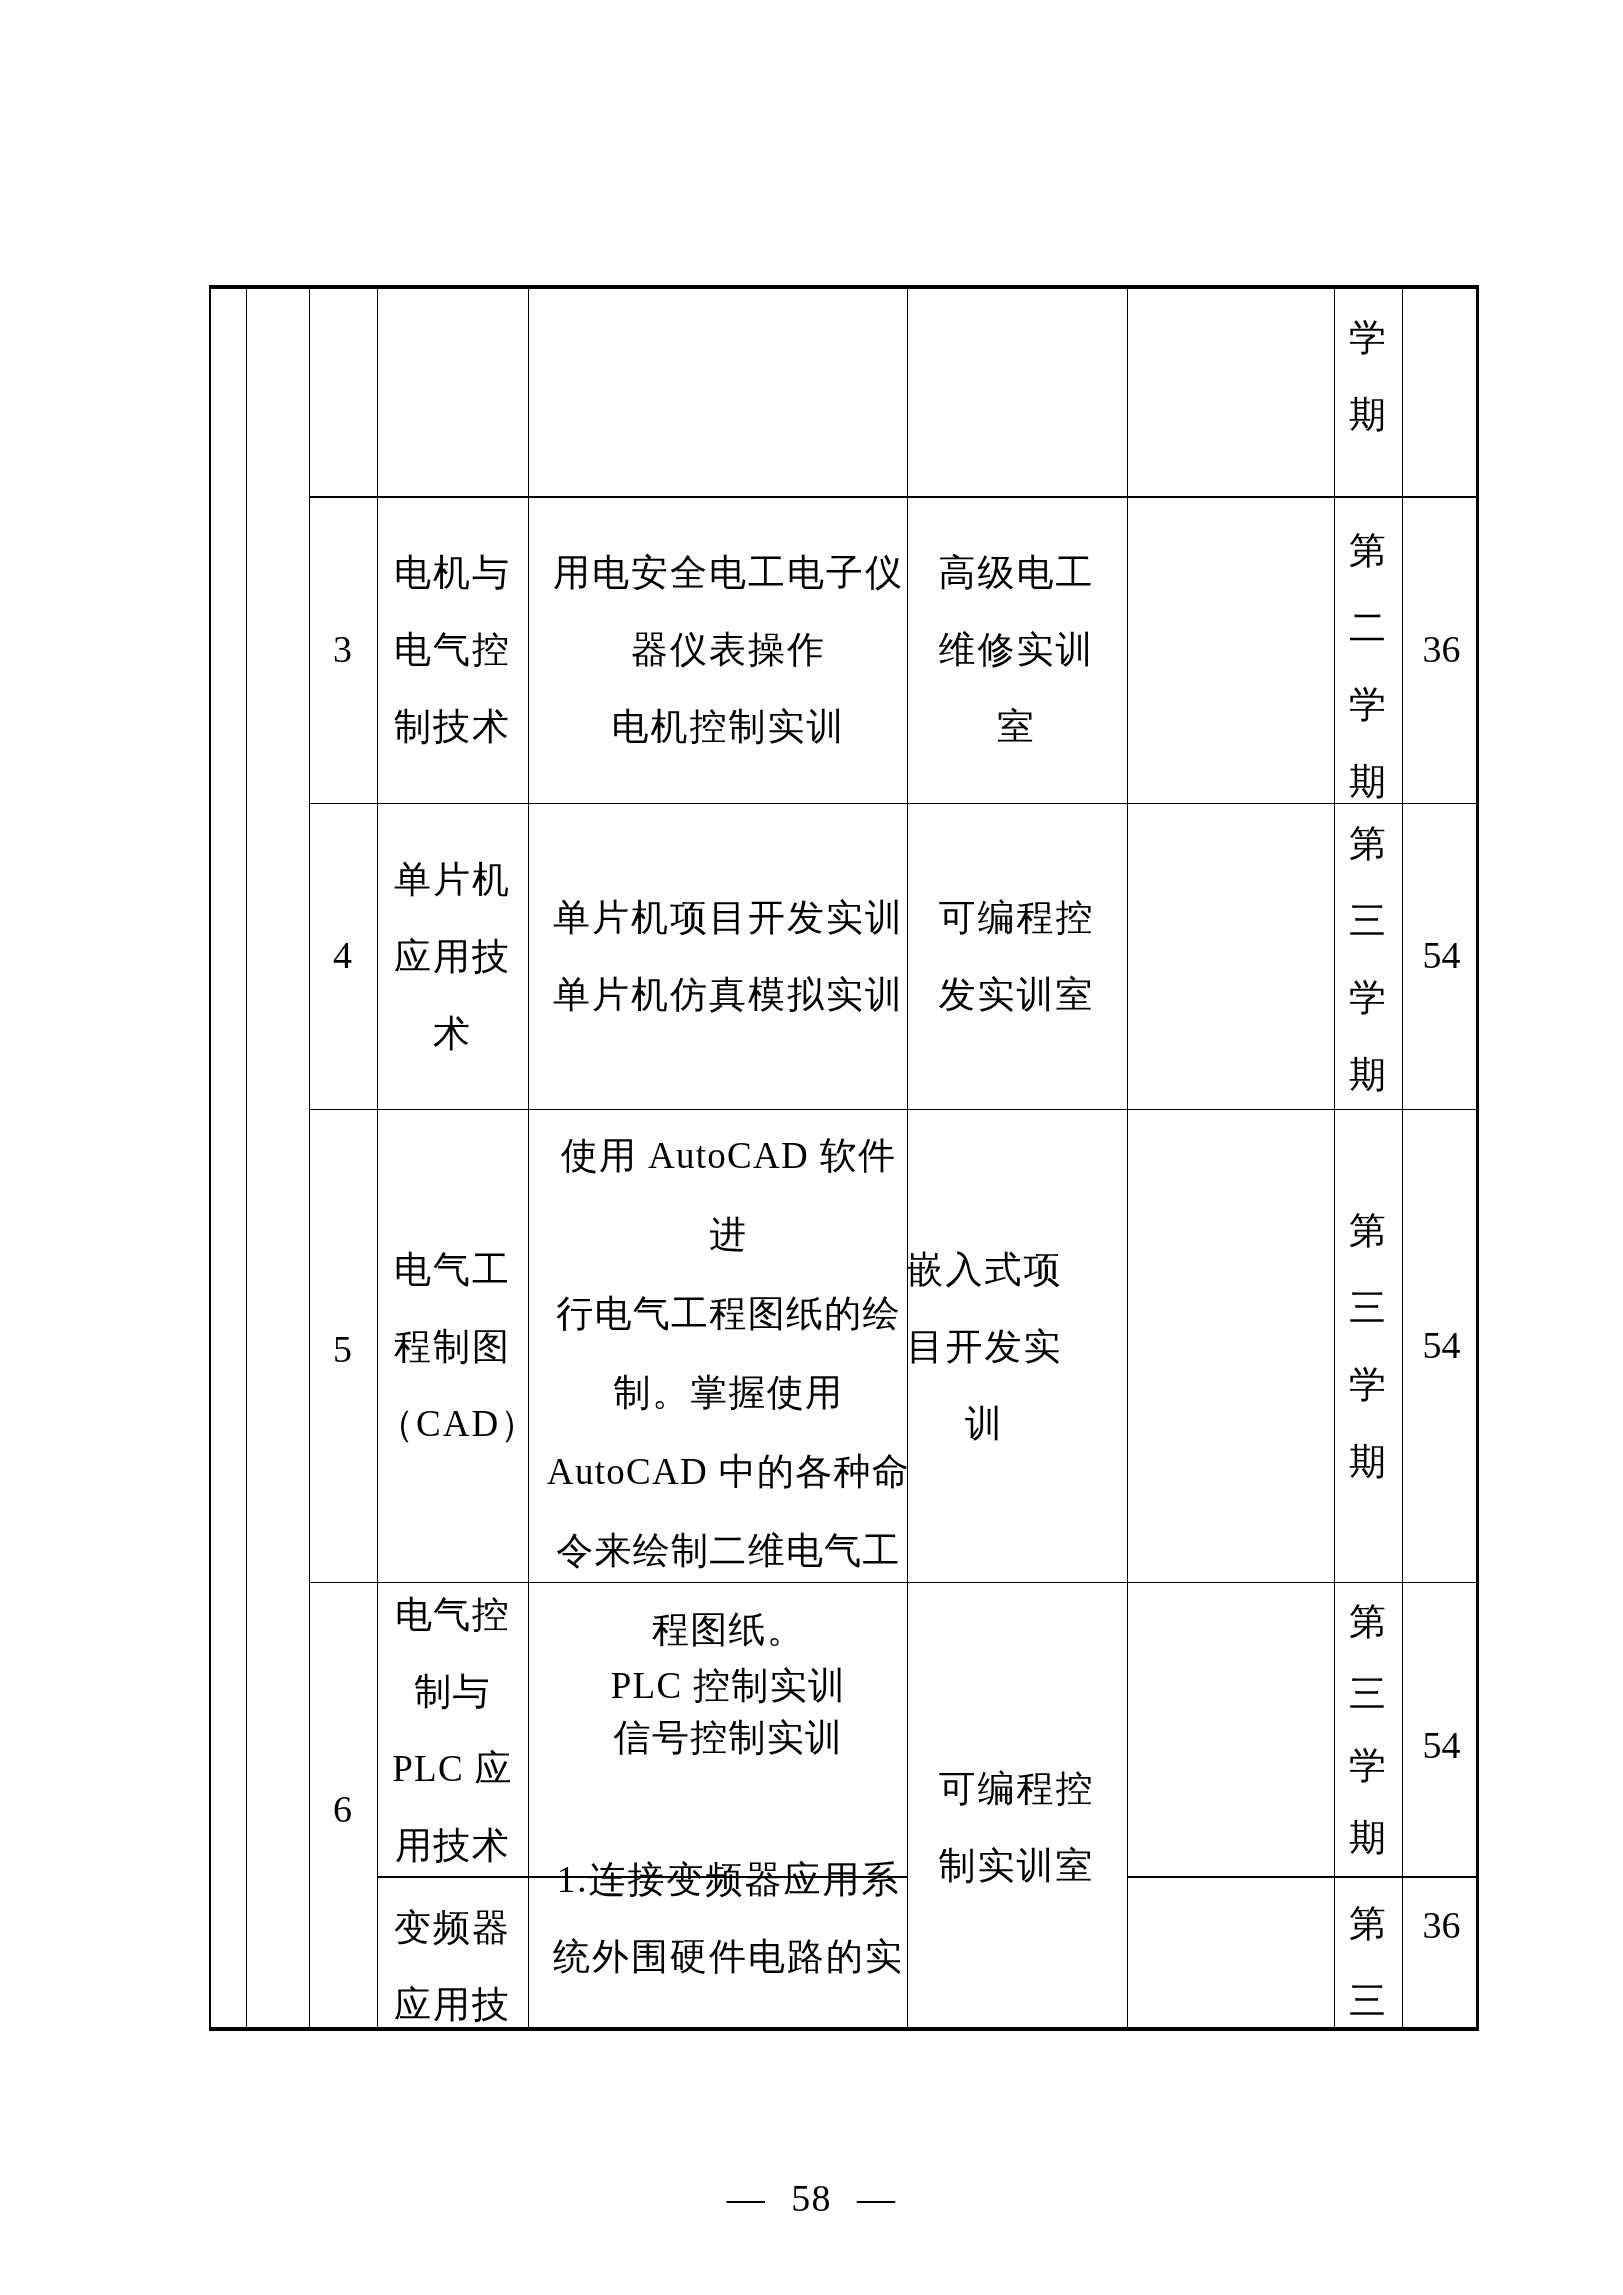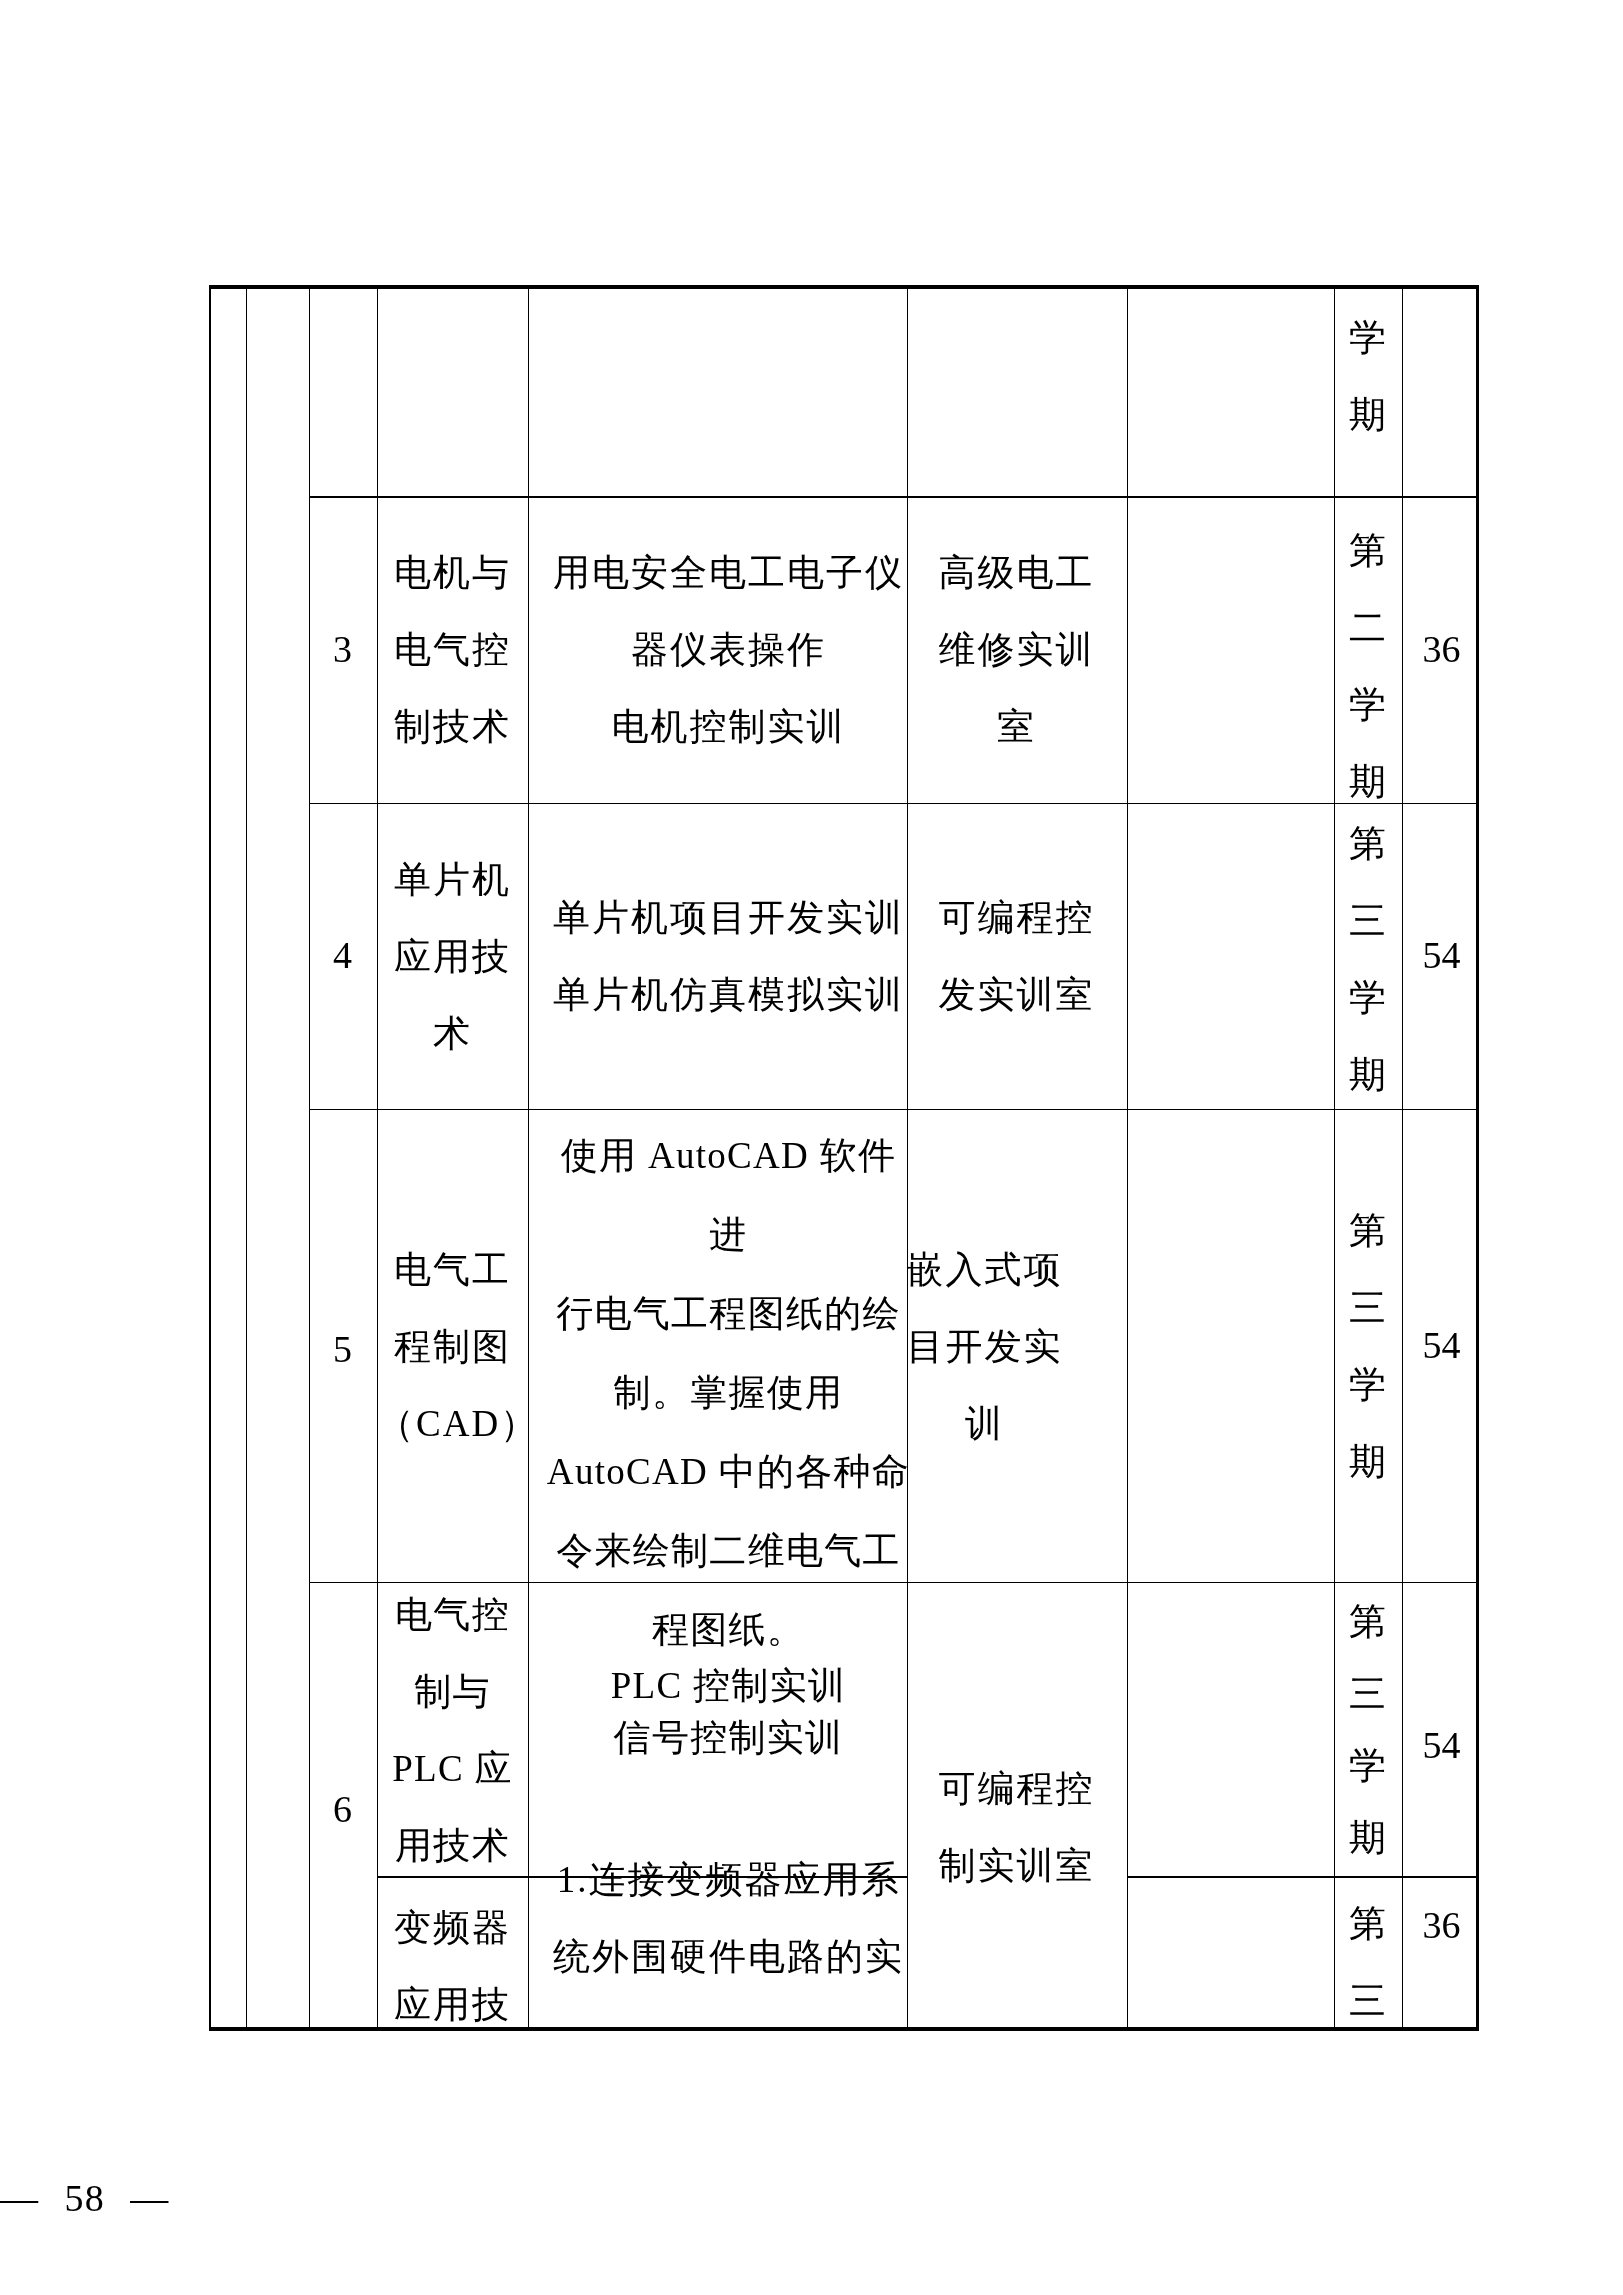--- a/index.html
+++ b/index.html
@@ -37,21 +37,21 @@
     position:absolute;
     font-size:38px;
     line-height:77px;
     letter-spacing:0;
     text-align:center;
     white-space:pre-line;
   }
   .pageno{
     position:absolute;
     left:0;width:1623px;top:2172px;
-    text-align:left;
+    text-align:center;
     font-size:38px;
     line-height:52px;
     word-spacing:14.4px;
     letter-spacing:1.3px;
   }
 </style>
 </head>
 <body>
 
 <div class="page">

